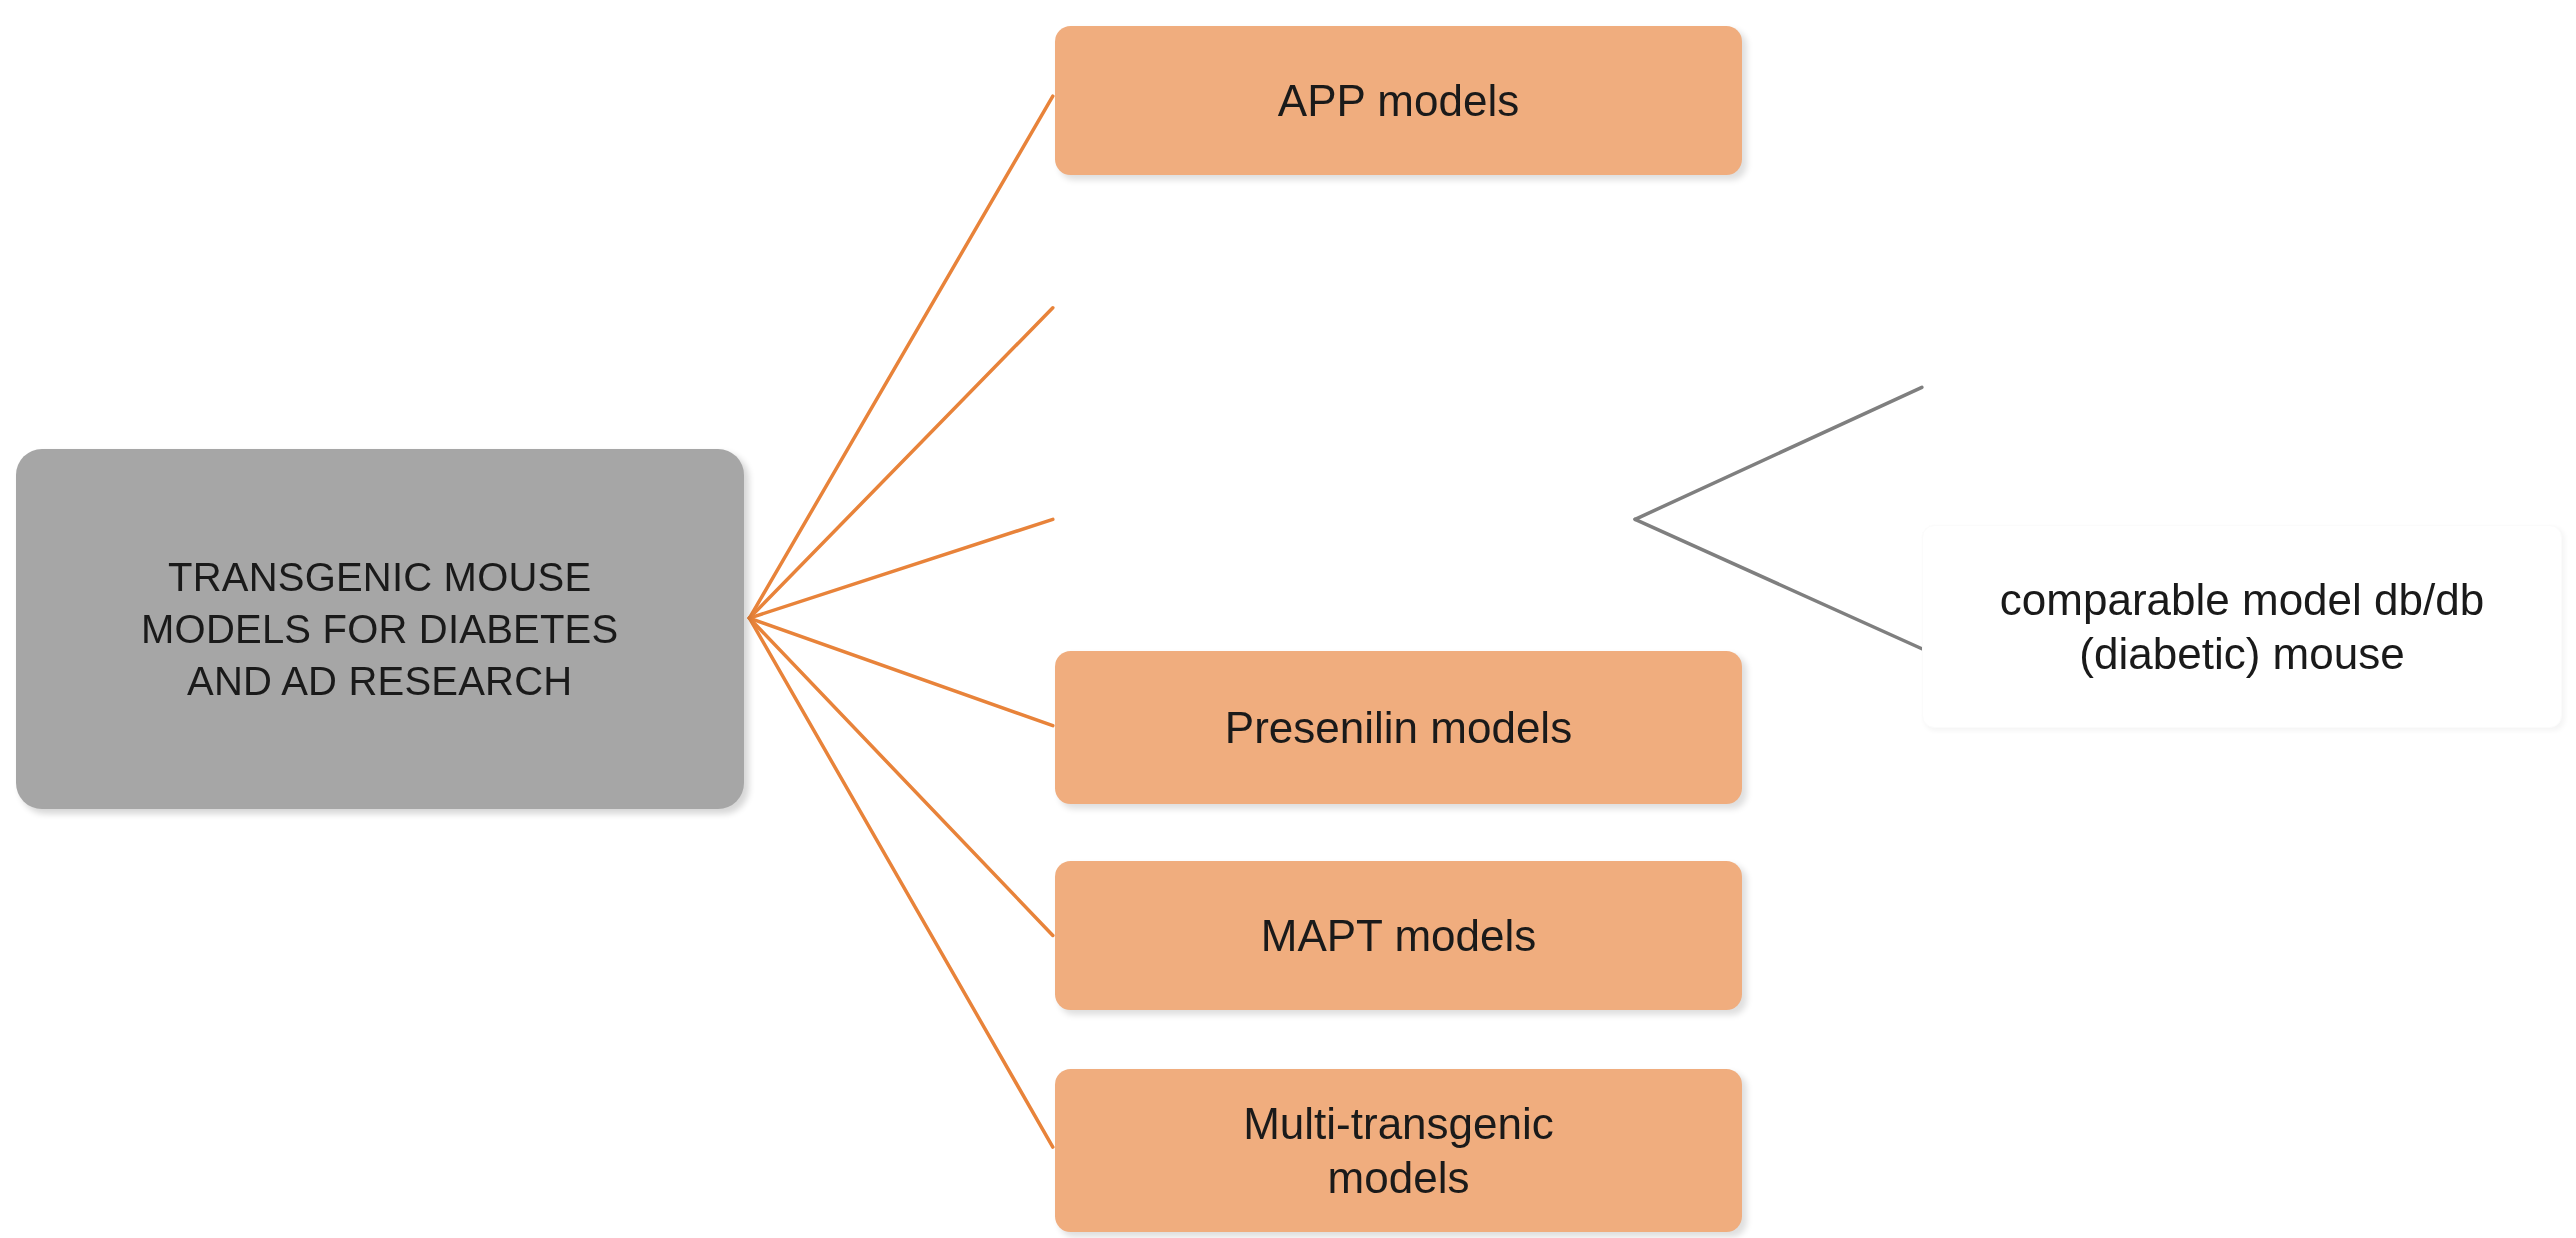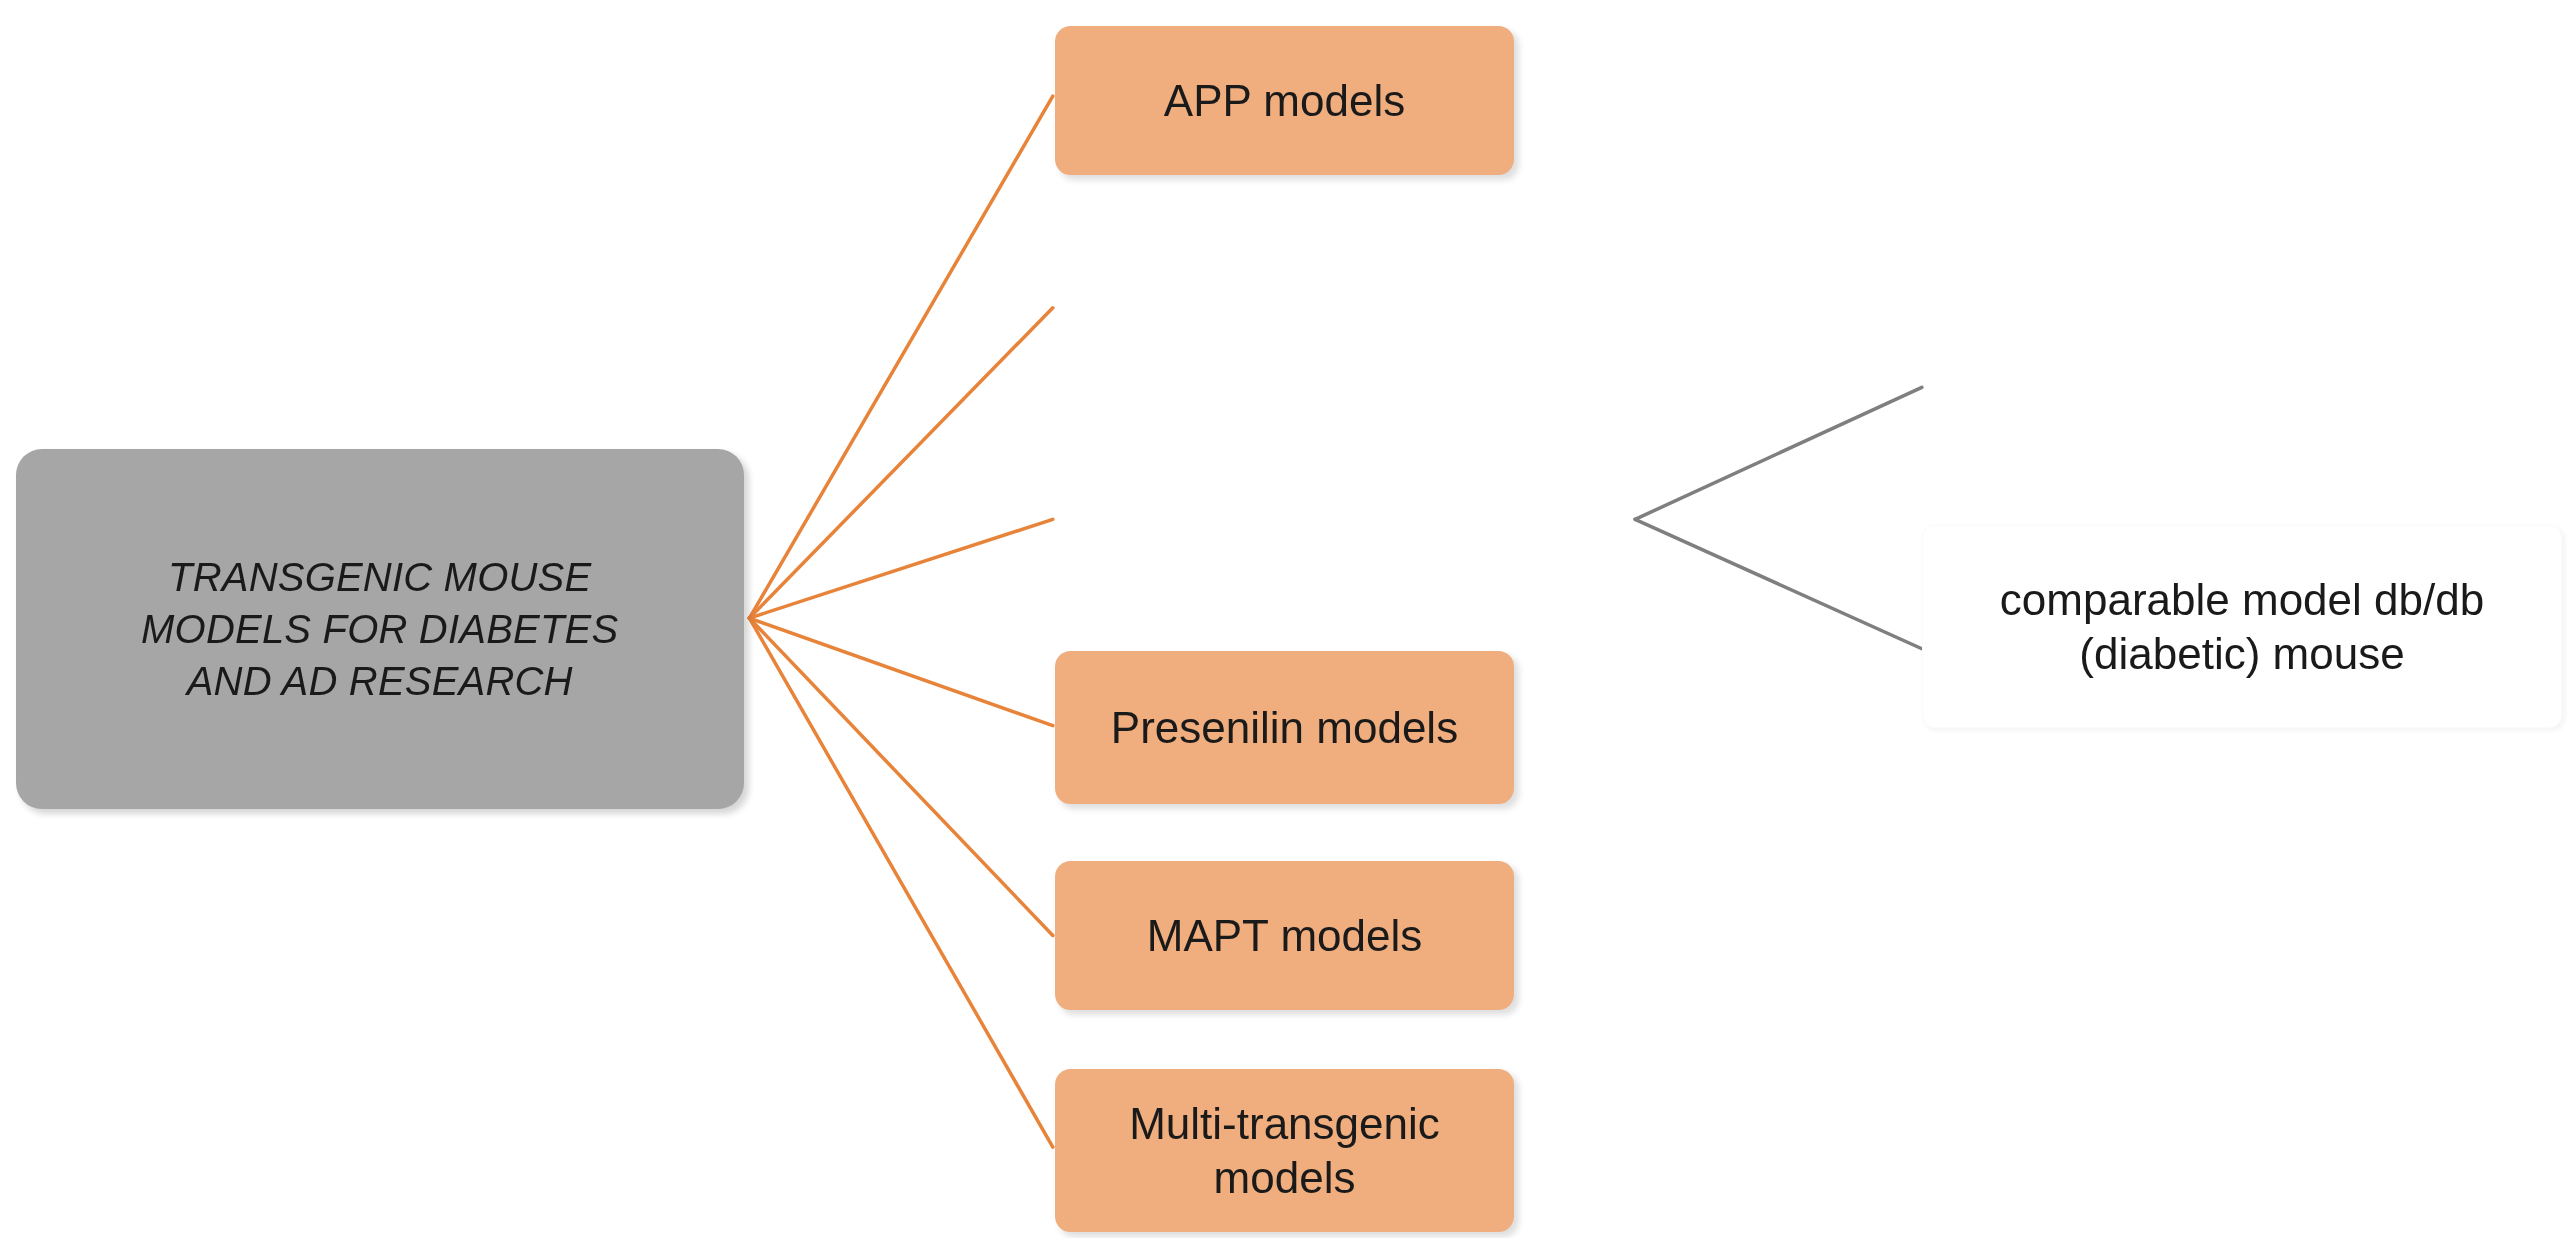--- a/index.html
+++ b/index.html
@@ -35,36 +35,35 @@
     width: 728px;
     height: 360px;
     background: #a6a6a6;
     border-radius: 26px;
     box-shadow: 4.4px 4.4px 6.1px rgba(0,0,0,0.16);
     display: flex;
     align-items: center;
     justify-content: center;
     box-sizing: border-box;
     padding: 12px 37px;
-    font-style: italic;
   }
   .root-label {
     color: #1a1a1a;
     font-size: 40px;
     line-height: 1.30;
     text-align: center;
     letter-spacing: 0.2px;
     white-space: pre-line;
   }
 
   
   .branch-node {
     position: absolute;
     left: 1055px;
-    width: 459px;
+    width: 687px;
     background: #f0ad7e;
     border-radius: 15.7px;
     box-shadow: 4.4px 4.4px 6.1px rgba(0,0,0,0.13);
     display: flex;
     align-items: center;
     justify-content: center;
     box-sizing: border-box;
     padding: 0 21px;
   }
   .branch-label {

